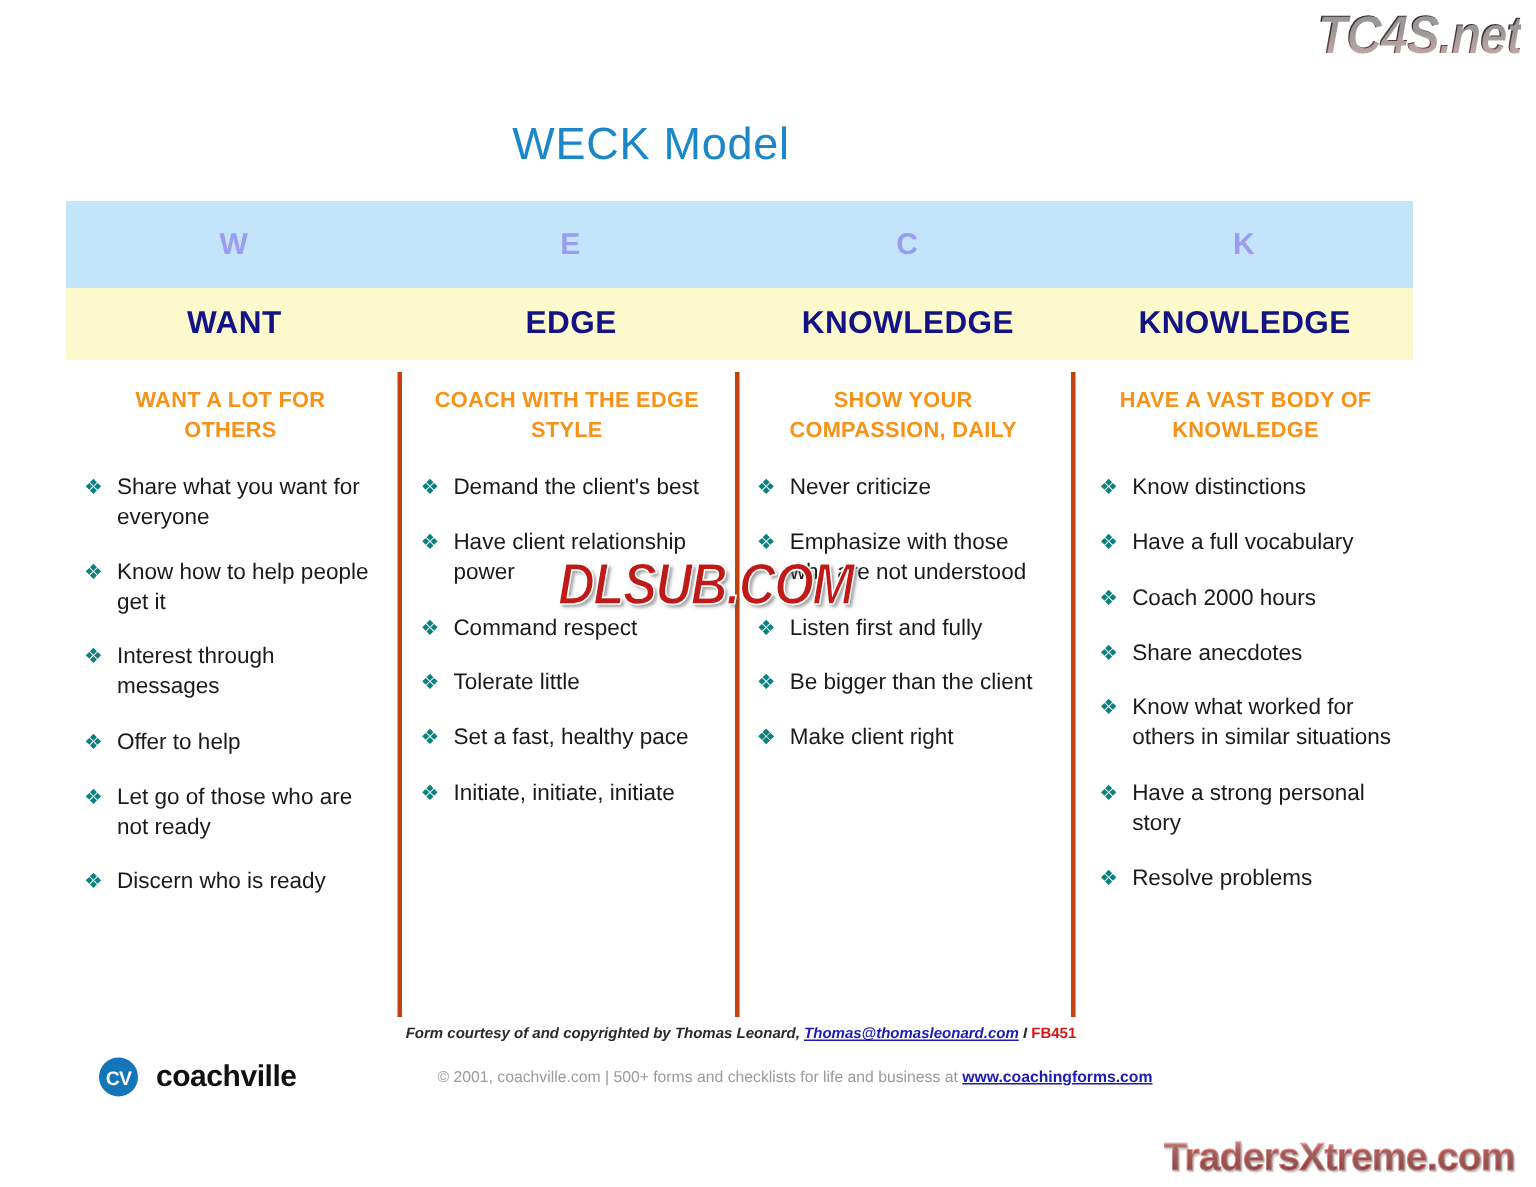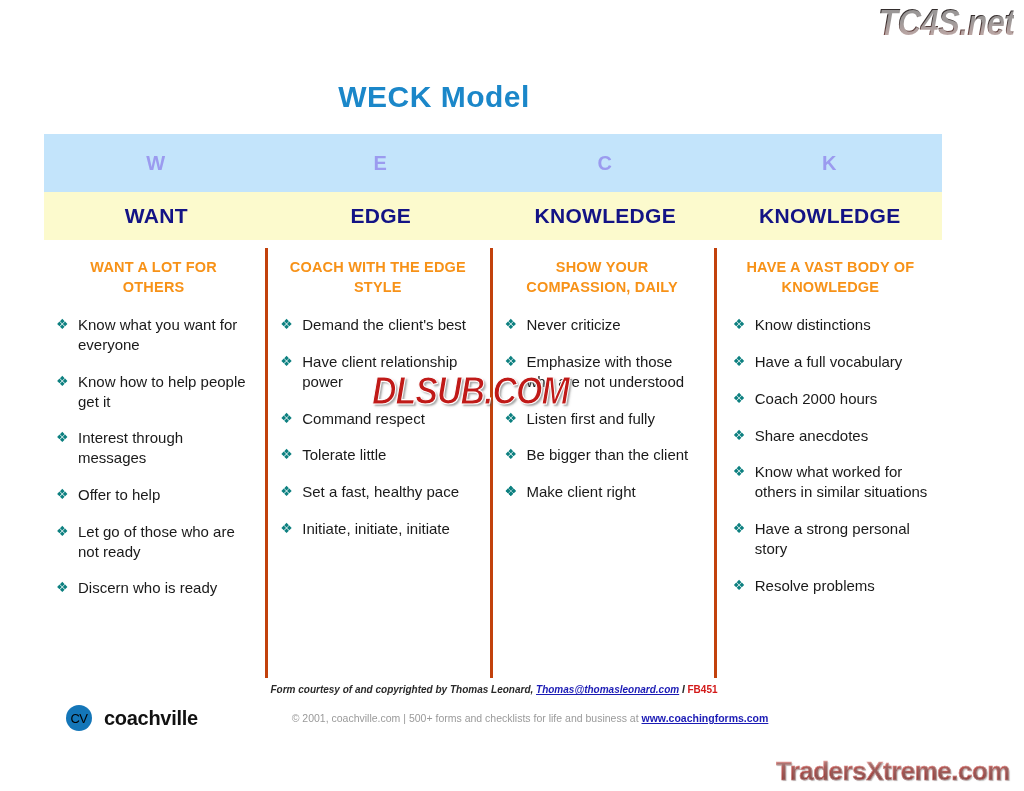--- a/index.html
+++ b/index.html
@@ -36,21 +36,21 @@
   }
 
   
   .page-title {
     position: absolute;
     top: 80px;
     left: 0;
     width: 868px;
     text-align: center;
     font-size: 30px;
-    font-weight: bold;
+    font-weight: normal;
     color: #1b87c9;
     letter-spacing: 0.5px;
   }
 
   
   .model-table {
     position: absolute;
     left: 44px;
     top: 134px;
     width: 898px;
@@ -203,23 +203,23 @@
     left: 66px;
     top: 705px;
     display: flex;
     align-items: center;
   }
   .cv-badge {
     width: 26px;
     height: 26px;
     border-radius: 50%;
     background: #1476b8;
-    color: #000000;
+    color: #ffffff;
     font-size: 13px;
-    font-weight: normal;
+    font-weight: bold;
     display: flex;
     align-items: center;
     justify-content: center;
     letter-spacing: -0.5px;
   }
   .cv-name {
     margin-left: 12px;
     font-size: 20px;
     font-weight: bold;
     color: #111111;
@@ -263,21 +263,21 @@
     <div class="cell">KNOWLEDGE</div>
     <div class="cell">KNOWLEDGE</div>
   </div>
 </div>
 
 <div class="columns">
 
   <div class="col col-1">
     <div class="col-head">WANT A LOT FOR OTHERS</div>
     <ul class="items">
-      <li><span class="bullet">❖</span><span>Know what you want for everyone</span></li>
+      <li><span class="bullet">❖</span><span>Share what you want for everyone</span></li>
       <li><span class="bullet">❖</span><span>Know how to help people get it</span></li>
       <li><span class="bullet">❖</span><span>Interest through messages</span></li>
       <li><span class="bullet">❖</span><span>Offer to help</span></li>
       <li><span class="bullet">❖</span><span>Let go of those who are not ready</span></li>
       <li><span class="bullet">❖</span><span>Discern who is ready</span></li>
     </ul>
   </div>
 
   <div class="col col-2">
     <div class="col-head">COACH WITH THE EDGE STYLE</div>

